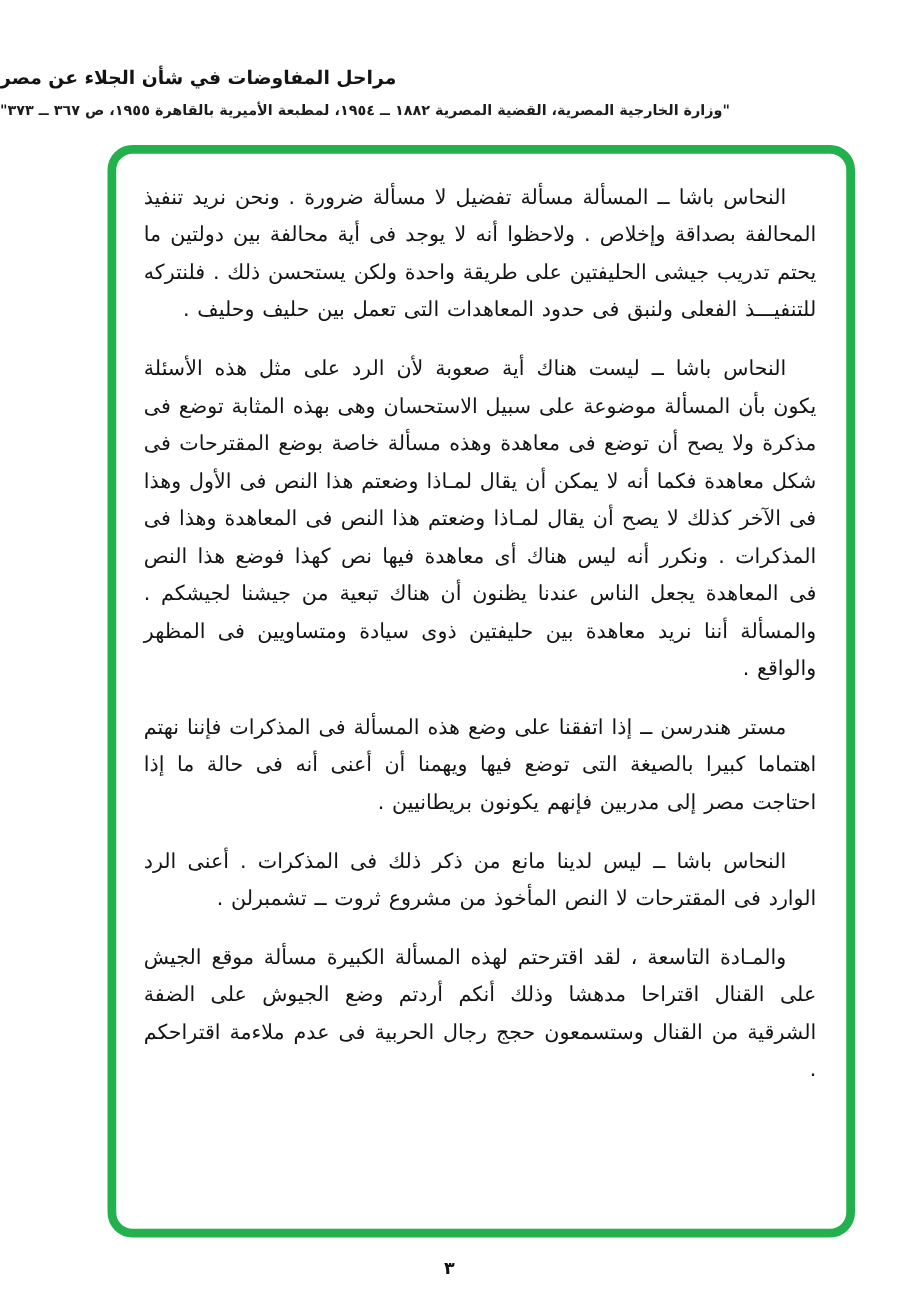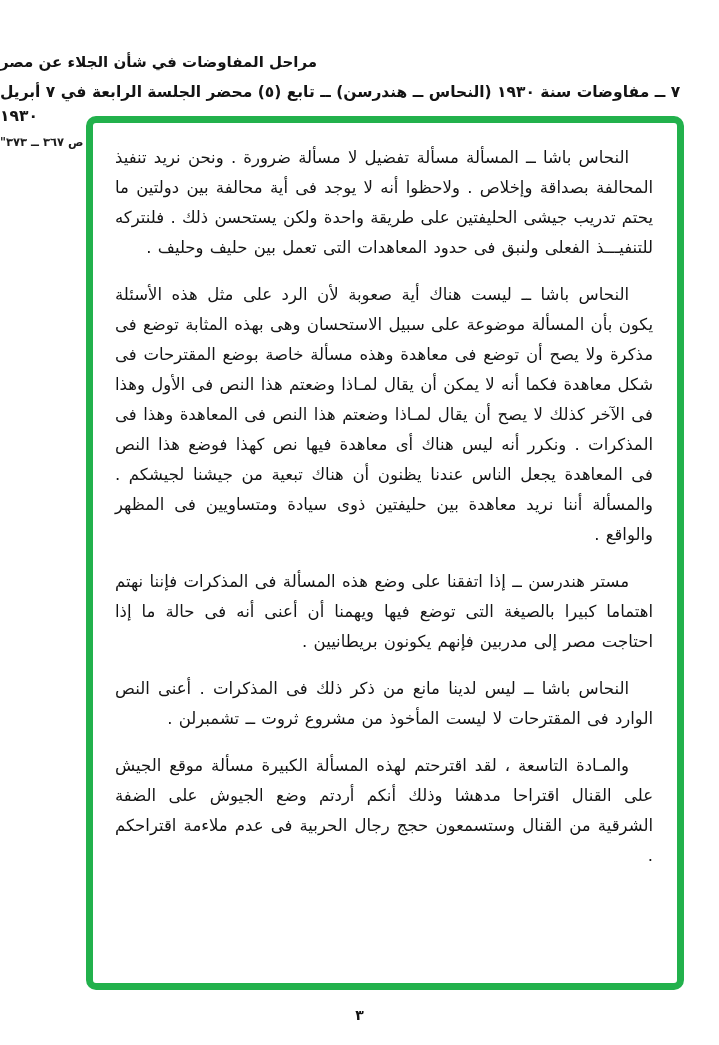--- a/index.html
+++ b/index.html
@@ -45,21 +45,21 @@
     color: #1c1c1c;
   }
   .text-frame {
     position: absolute;
     top: 116px;
     left: 86px;
     width: 598px;
     height: 874px;
     box-sizing: border-box;
     border: 7px solid #22b14c;
-    border-radius: 10px;
+    border-radius: 20px;
     padding: 20px 24px 18px 22px;
     background: #ffffff;
   }
   .text-frame p {
     margin: 0 0 17px 0;
     font-size: 16.5px;
     line-height: 30px;
     text-align: justify;
     text-indent: 24px;
     color: #141414;
@@ -84,27 +84,26 @@
     color: #111111;
   }
 </style>
 </head>
 <body>
 
 <div class="page">
 
   <header class="page-header">
     <div class="doc-title">مراحل المفاوضات في شأن الجلاء عن مصر</div>
-    <div class="doc-subtitle">٧ ــ مفاوضات سنة ١٩٣٠ (النحاس ــ هندرسن) ــ تابع (٥) محضر الجلسة الرابعة في ٧ أبريل ١٩٣٠</div>
     <div class="doc-source">"وزارة الخارجية المصرية، القضية المصرية ١٨٨٢ ــ ١٩٥٤، لمطبعة الأميرية بالقاهرة ١٩٥٥، ص ٣٦٧ ــ ٣٧٣"</div>
   </header>
 
   <div class="text-frame">
     <p>النحاس باشا ــ المسألة مسألة تفضيل لا مسألة ضرورة . ونحن نريد تنفيذ المحالفة بصداقة وإخلاص . ولاحظوا أنه لا يوجد فى أية محالفة بين دولتين ما يحتم تدريب جيشى الحليفتين على طريقة واحدة ولكن يستحسن ذلك . فلنتركه للتنفيـــذ الفعلى ولنبق فى حدود المعاهدات التى تعمل بين حليف وحليف .</p>
     <p>النحاس باشا ــ ليست هناك أية صعوبة لأن الرد على مثل هذه الأسئلة يكون بأن المسألة موضوعة على سبيل الاستحسان وهى بهذه المثابة توضع فى مذكرة ولا يصح أن توضع فى معاهدة وهذه مسألة خاصة بوضع المقترحات فى شكل معاهدة فكما أنه لا يمكن أن يقال لمـاذا وضعتم هذا النص فى الأول وهذا فى الآخر كذلك لا يصح أن يقال لمـاذا وضعتم هذا النص فى المعاهدة وهذا فى المذكرات . ونكرر أنه ليس هناك أى معاهدة فيها نص كهذا فوضع هذا النص فى المعاهدة يجعل الناس عندنا يظنون أن هناك تبعية من جيشنا لجيشكم . والمسألة أننا نريد معاهدة بين حليفتين ذوى سيادة ومتساويين فى المظهر والواقع .</p>
     <p>مستر هندرسن ــ إذا اتفقنا على وضع هذه المسألة فى المذكرات فإننا نهتم اهتماما كبيرا بالصيغة التى توضع فيها ويهمنا أن أعنى أنه فى حالة ما إذا احتاجت مصر إلى مدربين فإنهم يكونون بريطانيين .</p>
-    <p>النحاس باشا ــ ليس لدينا مانع من ذكر ذلك فى المذكرات . أعنى النص الوارد فى المقترحات لا ليست المأخوذ من مشروع ثروت ــ تشمبرلن .</p>
+    <p>النحاس باشا ــ ليس لدينا مانع من ذكر ذلك فى المذكرات . أعنى الرد الوارد فى المقترحات لا النص المأخوذ من مشروع ثروت ــ تشمبرلن .</p>
     <p>والمـادة التاسعة ، لقد اقترحتم لهذه المسألة الكبيرة مسألة موقع الجيش على القنال اقتراحا مدهشا وذلك أنكم أردتم وضع الجيوش على الضفة الشرقية من القنال وستسمعون حجج رجال الحربية فى عدم ملاءمة اقتراحكم .</p>
   </div>
 
   <div class="page-number">٣</div>
 
 </div>
 
 </body></html>

